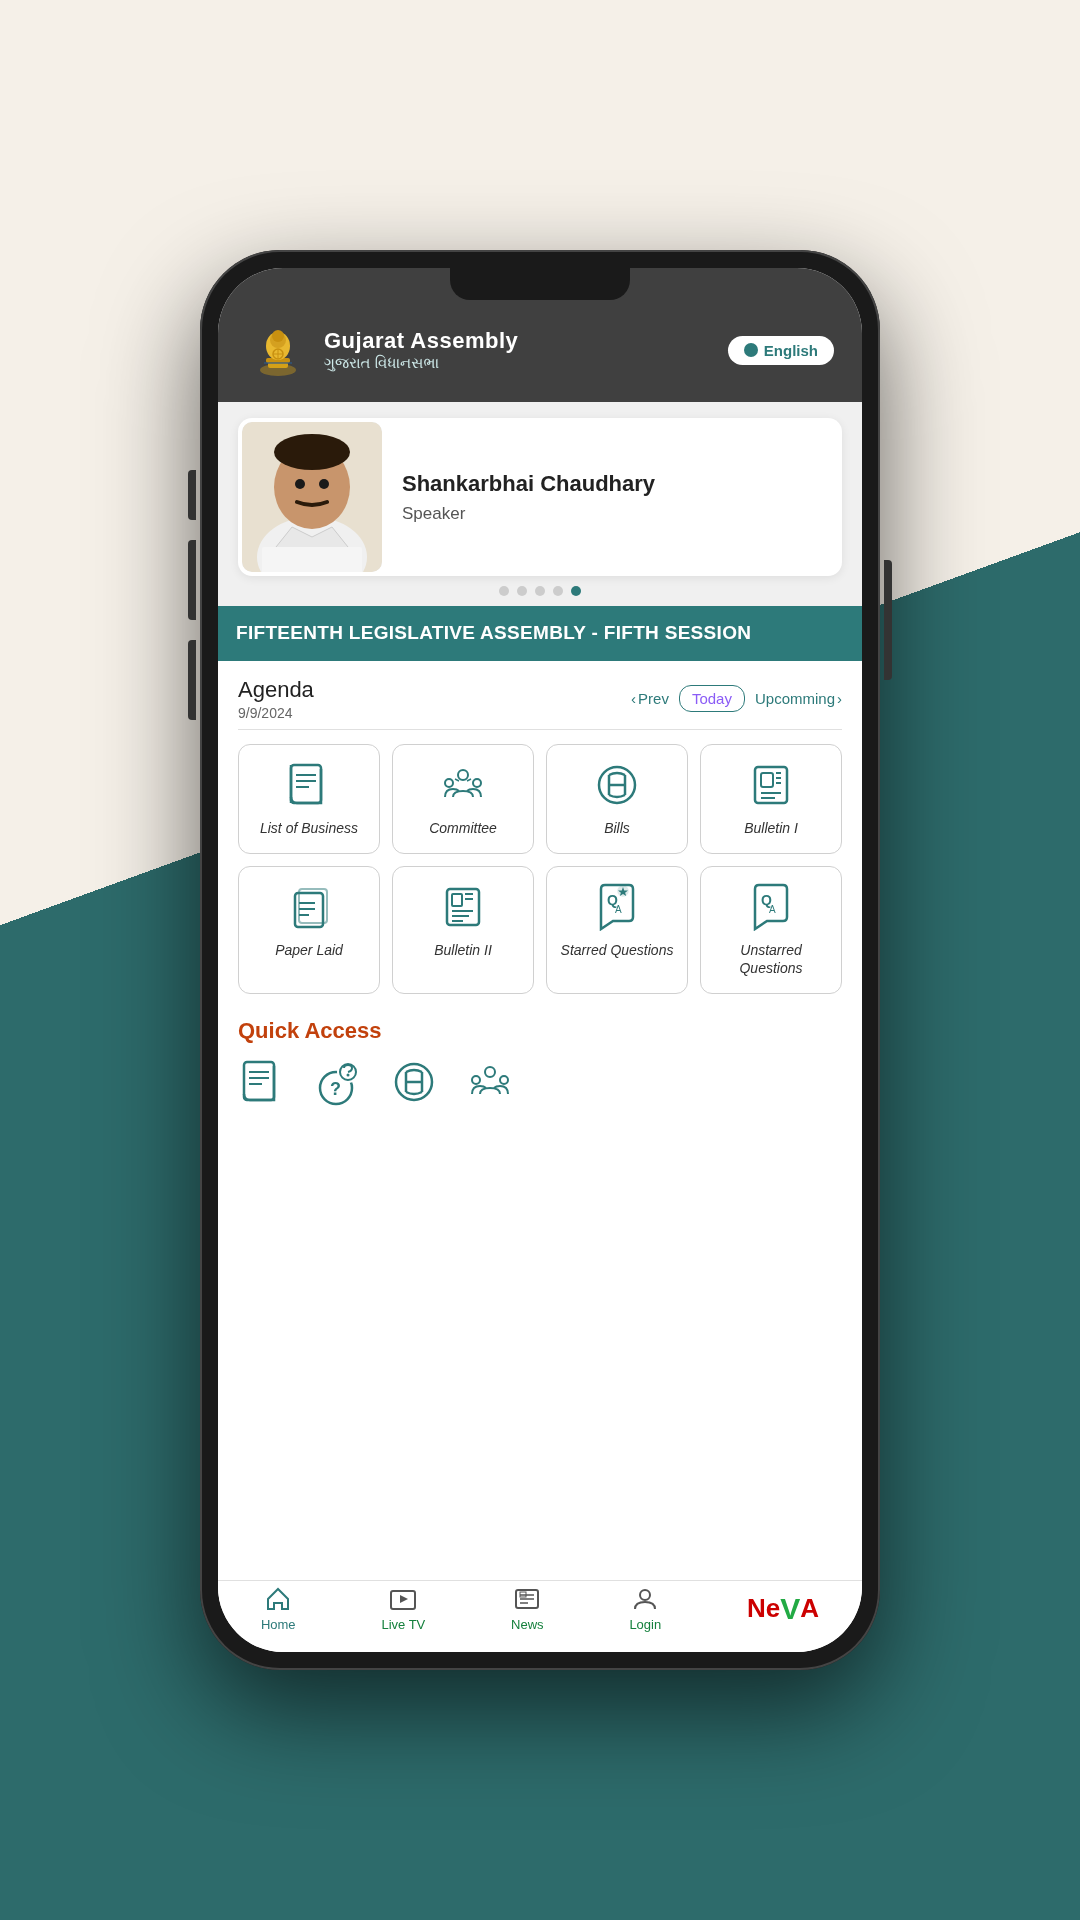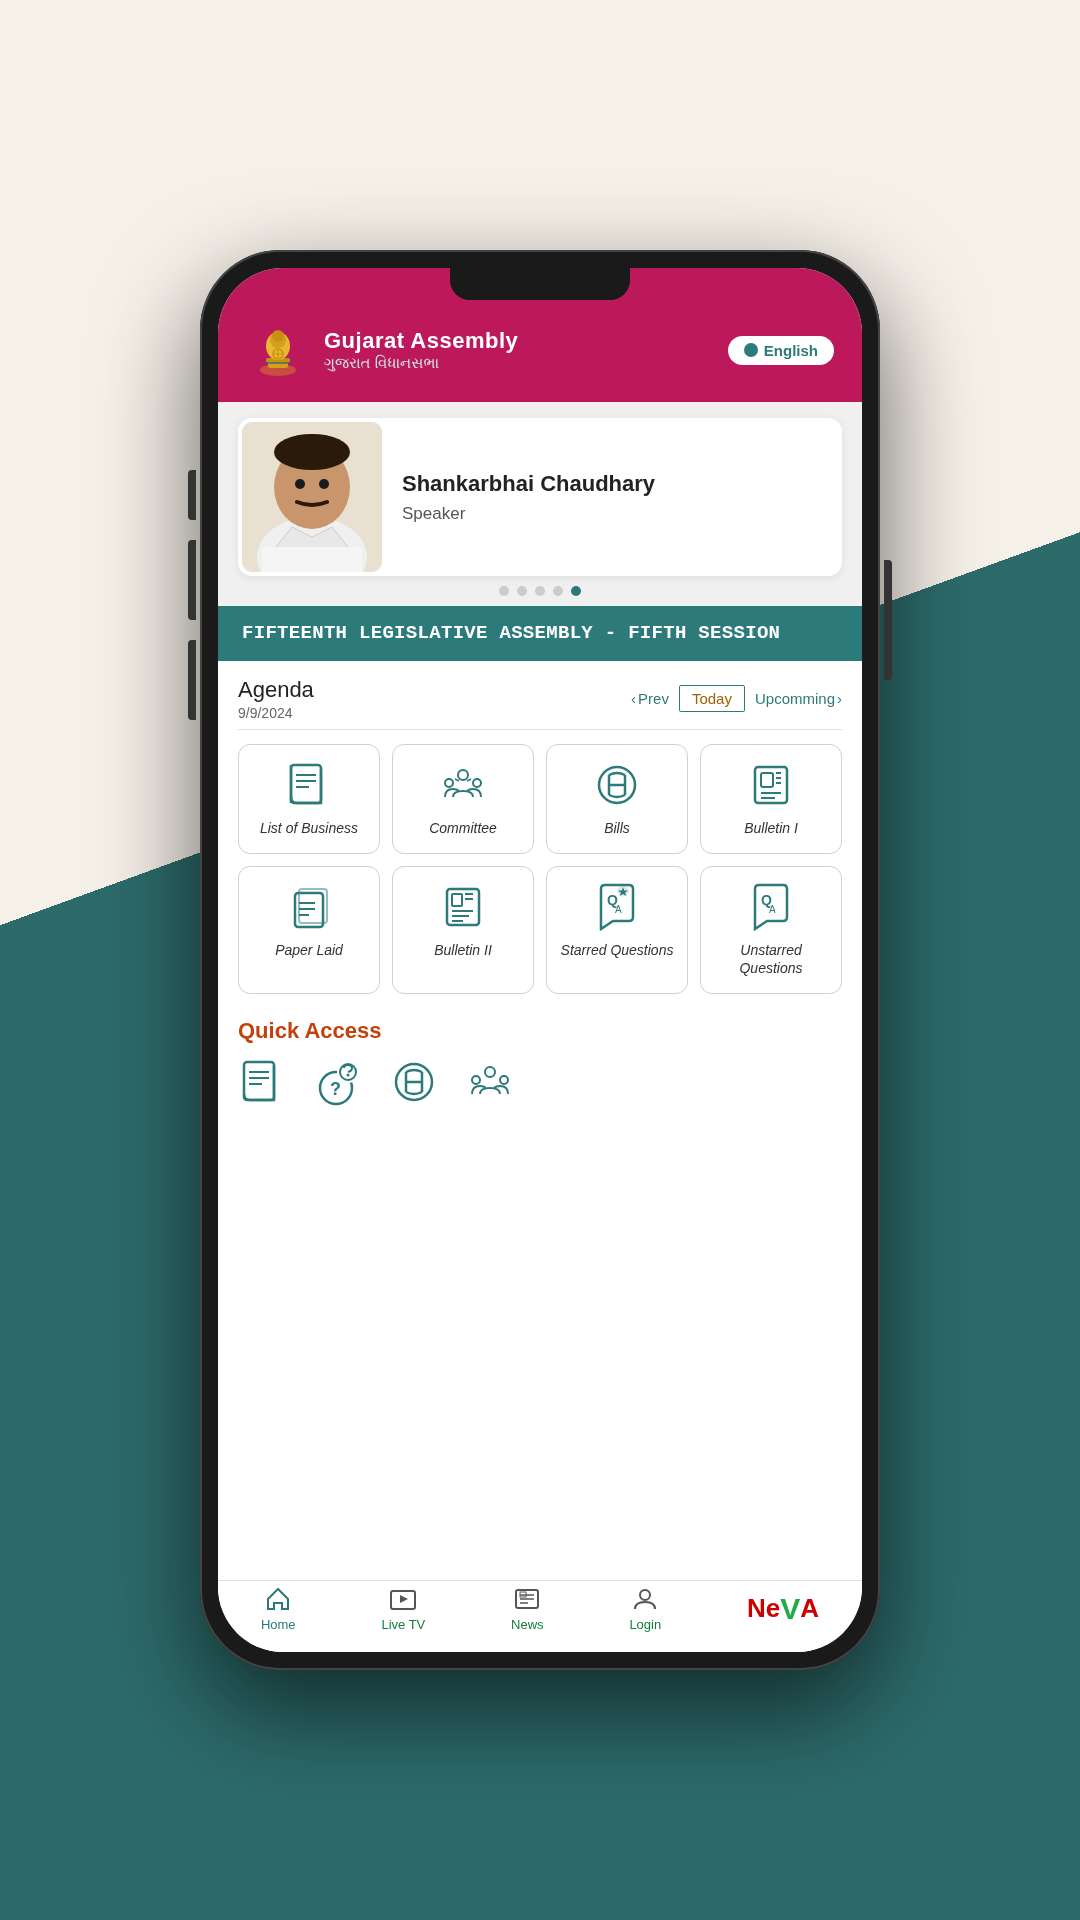--- a/index.html
+++ b/index.html
@@ -39,21 +39,21 @@
       left: 50%;
       transform: translateX(-50%);
       width: 180px;
       height: 32px;
       background: #1a1a1a;
       border-radius: 0 0 20px 20px;
       z-index: 100;
     }
     
     .header {
-      background: #be185d;
+      background: #404040;
       padding: 50px 28px 20px 28px;
       display: flex;
       align-items: center;
       justify-content: space-between;
       flex-shrink: 0;
     }
     .header-left {
       display: flex;
       align-items: center;
       gap: 14px;
@@ -146,23 +146,22 @@
       height: 10px;
       border-radius: 50%;
       background: #ccc;
     }
     .dot.active {
       background: #2d7a7a;
     }
     
     .session-banner {
       background: #2d7a7a;
-      padding: 14px 24px;
+      padding: 14px 18px;
       flex-shrink: 0;
-      font-family: Liberation Mono, monospace;
     }
     .session-banner-text {
       color: #fff;
       font-size: 19px;
       font-weight: 700;
       letter-spacing: 0.3px;
       line-height: 1.4;
     }
     
     .main-content {
@@ -200,24 +199,24 @@
       background: none;
       border: none;
       cursor: pointer;
       font-weight: 500;
       display: flex;
       align-items: center;
       gap: 2px;
     }
     .today-btn {
       border: 1.5px solid #2d7a7a;
-      border-radius: 2px;
+      border-radius: 12px;
       padding: 4px 12px;
       font-size: 15px;
-      color: #a16207;
+      color: #8b5cf6;
       background: none;
       cursor: pointer;
       font-weight: 500;
     }
     .divider { height: 1px; background: #e0e0e0; margin: 0 0 14px 0; }
     
     .icon-grid {
       display: grid;
       grid-template-columns: repeat(4, 1fr);
       gap: 12px;

